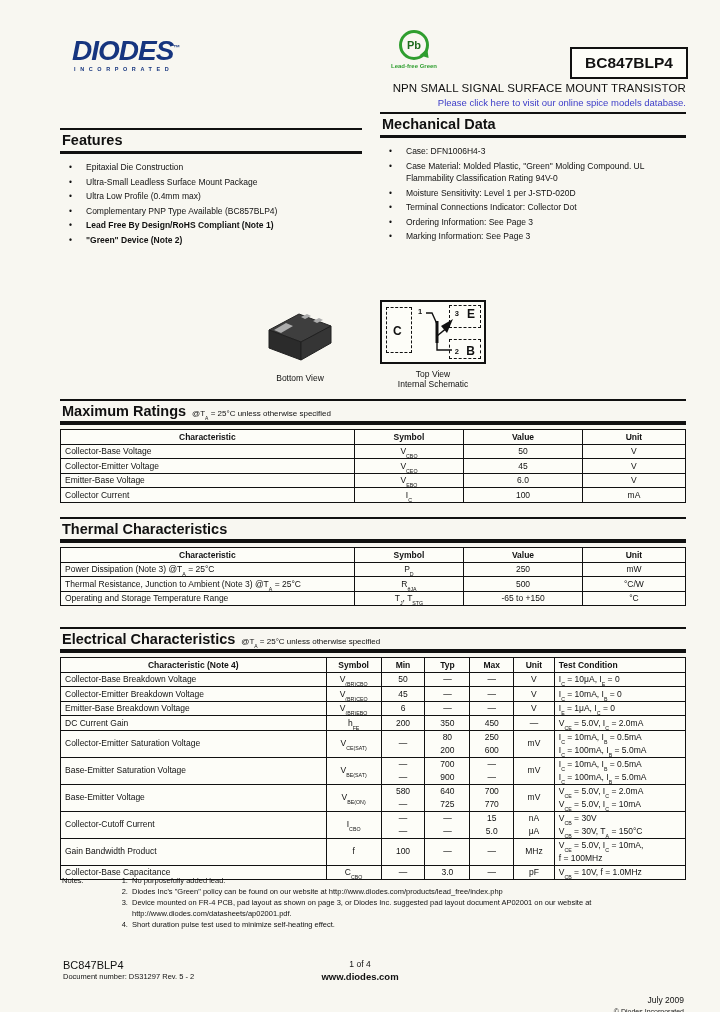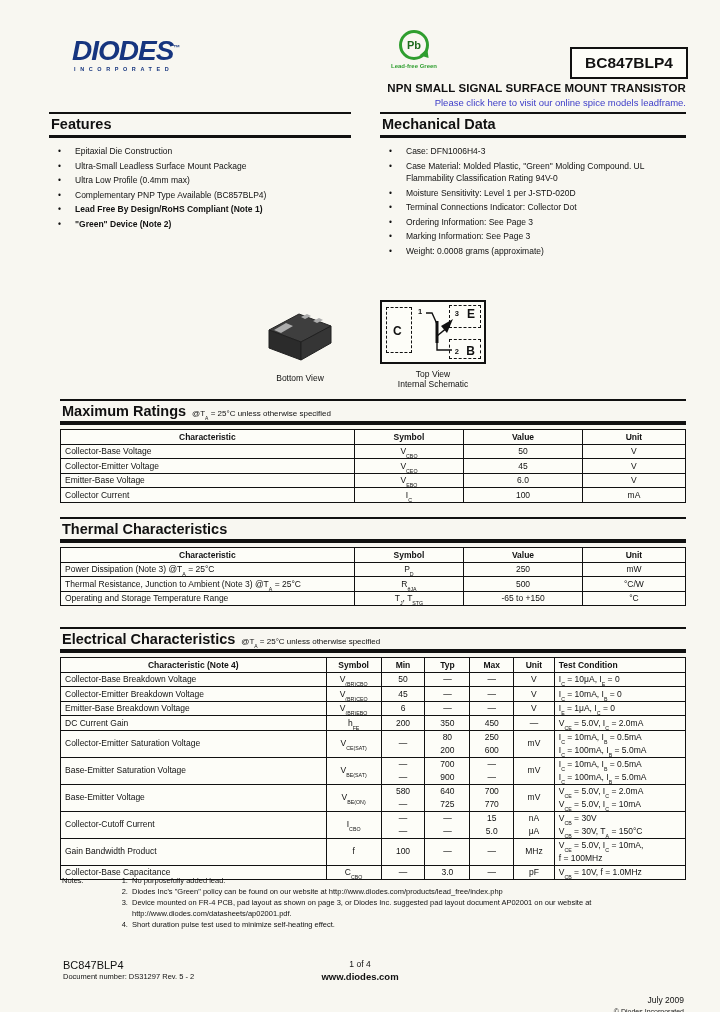--- a/index.html
+++ b/index.html
@@ -18,26 +18,26 @@
                display:flex; align-items:center; justify-content:center;
                font-size:11px; font-weight:bold; color:#1d6b1d; background:#f8f7f1; position:relative; }
   .pb-swoosh { position:absolute; right:-5px; bottom:-2px; width:0; height:0;
                border-left:5px solid transparent; border-right:5px solid transparent;
                border-top:8px solid #2f9e2f; transform:rotate(-40deg); }
   .pb-caption { font-size:6px; color:#2f9e2f; font-weight:bold; margin-top:3px; white-space:nowrap; }
   .part-box { position:absolute; left:570px; top:47px; width:114px; height:28px; border:2px solid #111;
               background:#fdfdf8; display:flex; align-items:center; justify-content:center;
               font-size:15.5px; font-weight:bold; }
   .doc-title { position:absolute; top:82px; left:280px; right:34px; text-align:right;
-               font-size:11.5px; font-weight:bold; letter-spacing:0.1px; }
+               font-size:11.5px; font-weight:normal; letter-spacing:0.1px; }
   .doc-link { position:absolute; top:97px; left:280px; right:34px; text-align:right;
               font-size:9.5px; color:#3c3cc8; cursor:pointer; }
   
   .col { position:absolute; top:112px; }
-  .col-left { left:49px; width:302px; }
+  .col-left { left:60px; width:302px;margin-top:16px; }
   .col-right { left:380px; width:306px; }
   .sec-head { border-top:2px solid #111; border-bottom:3px solid #111; font-size:14.5px;
               font-weight:bold; padding:2px 0 3px 2px; }
   ul.bullets { list-style:none; margin:7px 0 0 0; padding:0; }
   ul.bullets li { position:relative; padding-left:26px; font-size:8.5px; line-height:12.5px; margin-bottom:2px; }
   ul.bullets li::before { content:"\2022"; position:absolute; left:9px; top:0; }
   ul.bullets li.bold { font-weight:bold; }
   
   .fig { position:absolute; text-align:center; }
   .fig-bottom { left:250px; top:306px; width:100px; }
@@ -99,21 +99,21 @@
   <div class="pb">
     <div class="pb-circle">
         <span>Pb</span>
         <span class="pb-swoosh"></span>
       </div>
     <div class="pb-caption">Lead-free Green</div>
   </div>
 
   <div class="part-box">BC847BLP4</div>
   <div class="doc-title">NPN SMALL SIGNAL SURFACE MOUNT TRANSISTOR</div>
-  <div class="doc-link">Please click here to visit our online spice models leadframe.</div>
+  <div class="doc-link">Please click here to visit our online spice models database.</div>
 
   <div class="col col-left">
     <div class="sec-head">Features</div>
     <ul class="bullets">
         <li>Epitaxial Die Construction</li>
         <li>Ultra-Small Leadless Surface Mount Package</li>
         <li>Ultra Low Profile (0.4mm max)</li>
         <li>Complementary PNP Type Available (BC857BLP4)</li>
         <li class="bold">Lead Free By Design/RoHS Compliant (Note 1)</li>
         <li class="bold">"Green" Device (Note 2)</li>
@@ -122,21 +122,20 @@
 
   <div class="col col-right">
     <div class="sec-head">Mechanical Data</div>
     <ul class="bullets">
         <li>Case: DFN1006H4-3</li>
         <li>Case Material: Molded Plastic, "Green" Molding Compound. UL Flammability Classification Rating 94V-0</li>
         <li>Moisture Sensitivity: Level 1 per J-STD-020D</li>
         <li>Terminal Connections Indicator: Collector Dot</li>
         <li>Ordering Information: See Page 3</li>
         <li>Marking Information: See Page 3</li>
-        <li>Weight: 0.0008 grams (approximate)</li>
       </ul>
   </div>
 
   <div class="fig fig-bottom">
     <svg width="86" height="58" viewBox="0 0 86 58">
       <polygon points="12,24 42,8 74,20 44,36" fill="#3e3e3e" stroke="#262626" stroke-width="1"></polygon>
       <polygon points="12,24 44,36 44,54 12,42" fill="#2b2b2b" stroke="#202020" stroke-width="1"></polygon>
       <polygon points="44,36 74,20 74,37 44,54" fill="#353535" stroke="#202020" stroke-width="1"></polygon>
       <polygon points="17,24 29,17 36,20 24,27" fill="#adadad"></polygon>
       <polygon points="44,11 50,8 54,10 48,13" fill="#adadad"></polygon>

